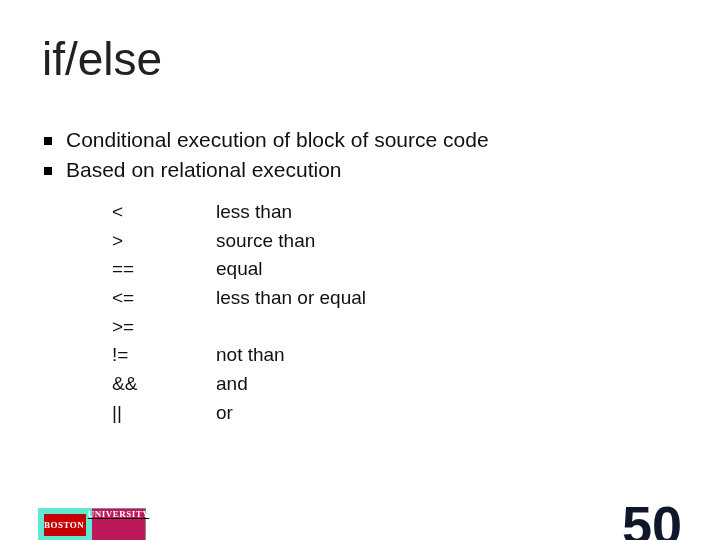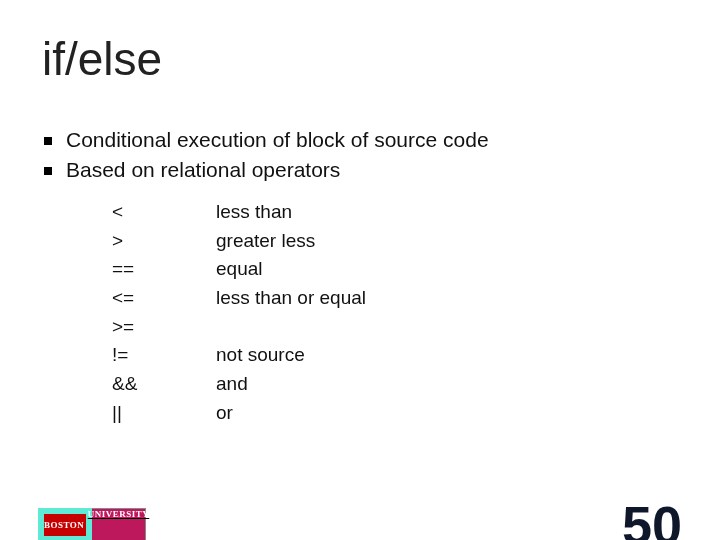--- a/index.html
+++ b/index.html
@@ -44,47 +44,47 @@
 
   <h1 class="title">if/else</h1>
 
   <div class="bullets">
     <div class="bullet">
       <span class="sq"></span>
       <span>Conditional execution of block of source code</span>
     </div>
     <div class="bullet">
       <span class="sq"></span>
-      <span>Based on relational operators</span>
+      <span>Based on relational execution</span>
     </div>
   </div>
 
   <div class="ops">
     <div class="row">
       <span class="sym">&lt;</span>
       <span>less than</span>
     </div>
     <div class="row">
       <span class="sym">&gt;</span>
-      <span>greater less</span>
+      <span>source than</span>
     </div>
     <div class="row">
       <span class="sym">==</span>
       <span>equal</span>
     </div>
     <div class="row">
       <span class="sym">&lt;=</span>
       <span>less than or equal</span>
     </div>
     <div class="row">
       <span class="sym">&gt;=</span>
     </div>
     <div class="row">
       <span class="sym">!=</span>
-      <span>not source</span>
+      <span>not than</span>
     </div>
     <div class="row">
       <span class="sym">&amp;&amp;</span>
       <span>and</span>
     </div>
     <div class="row">
       <span class="sym">||</span>
       <span>or</span>
     </div>
   </div>

